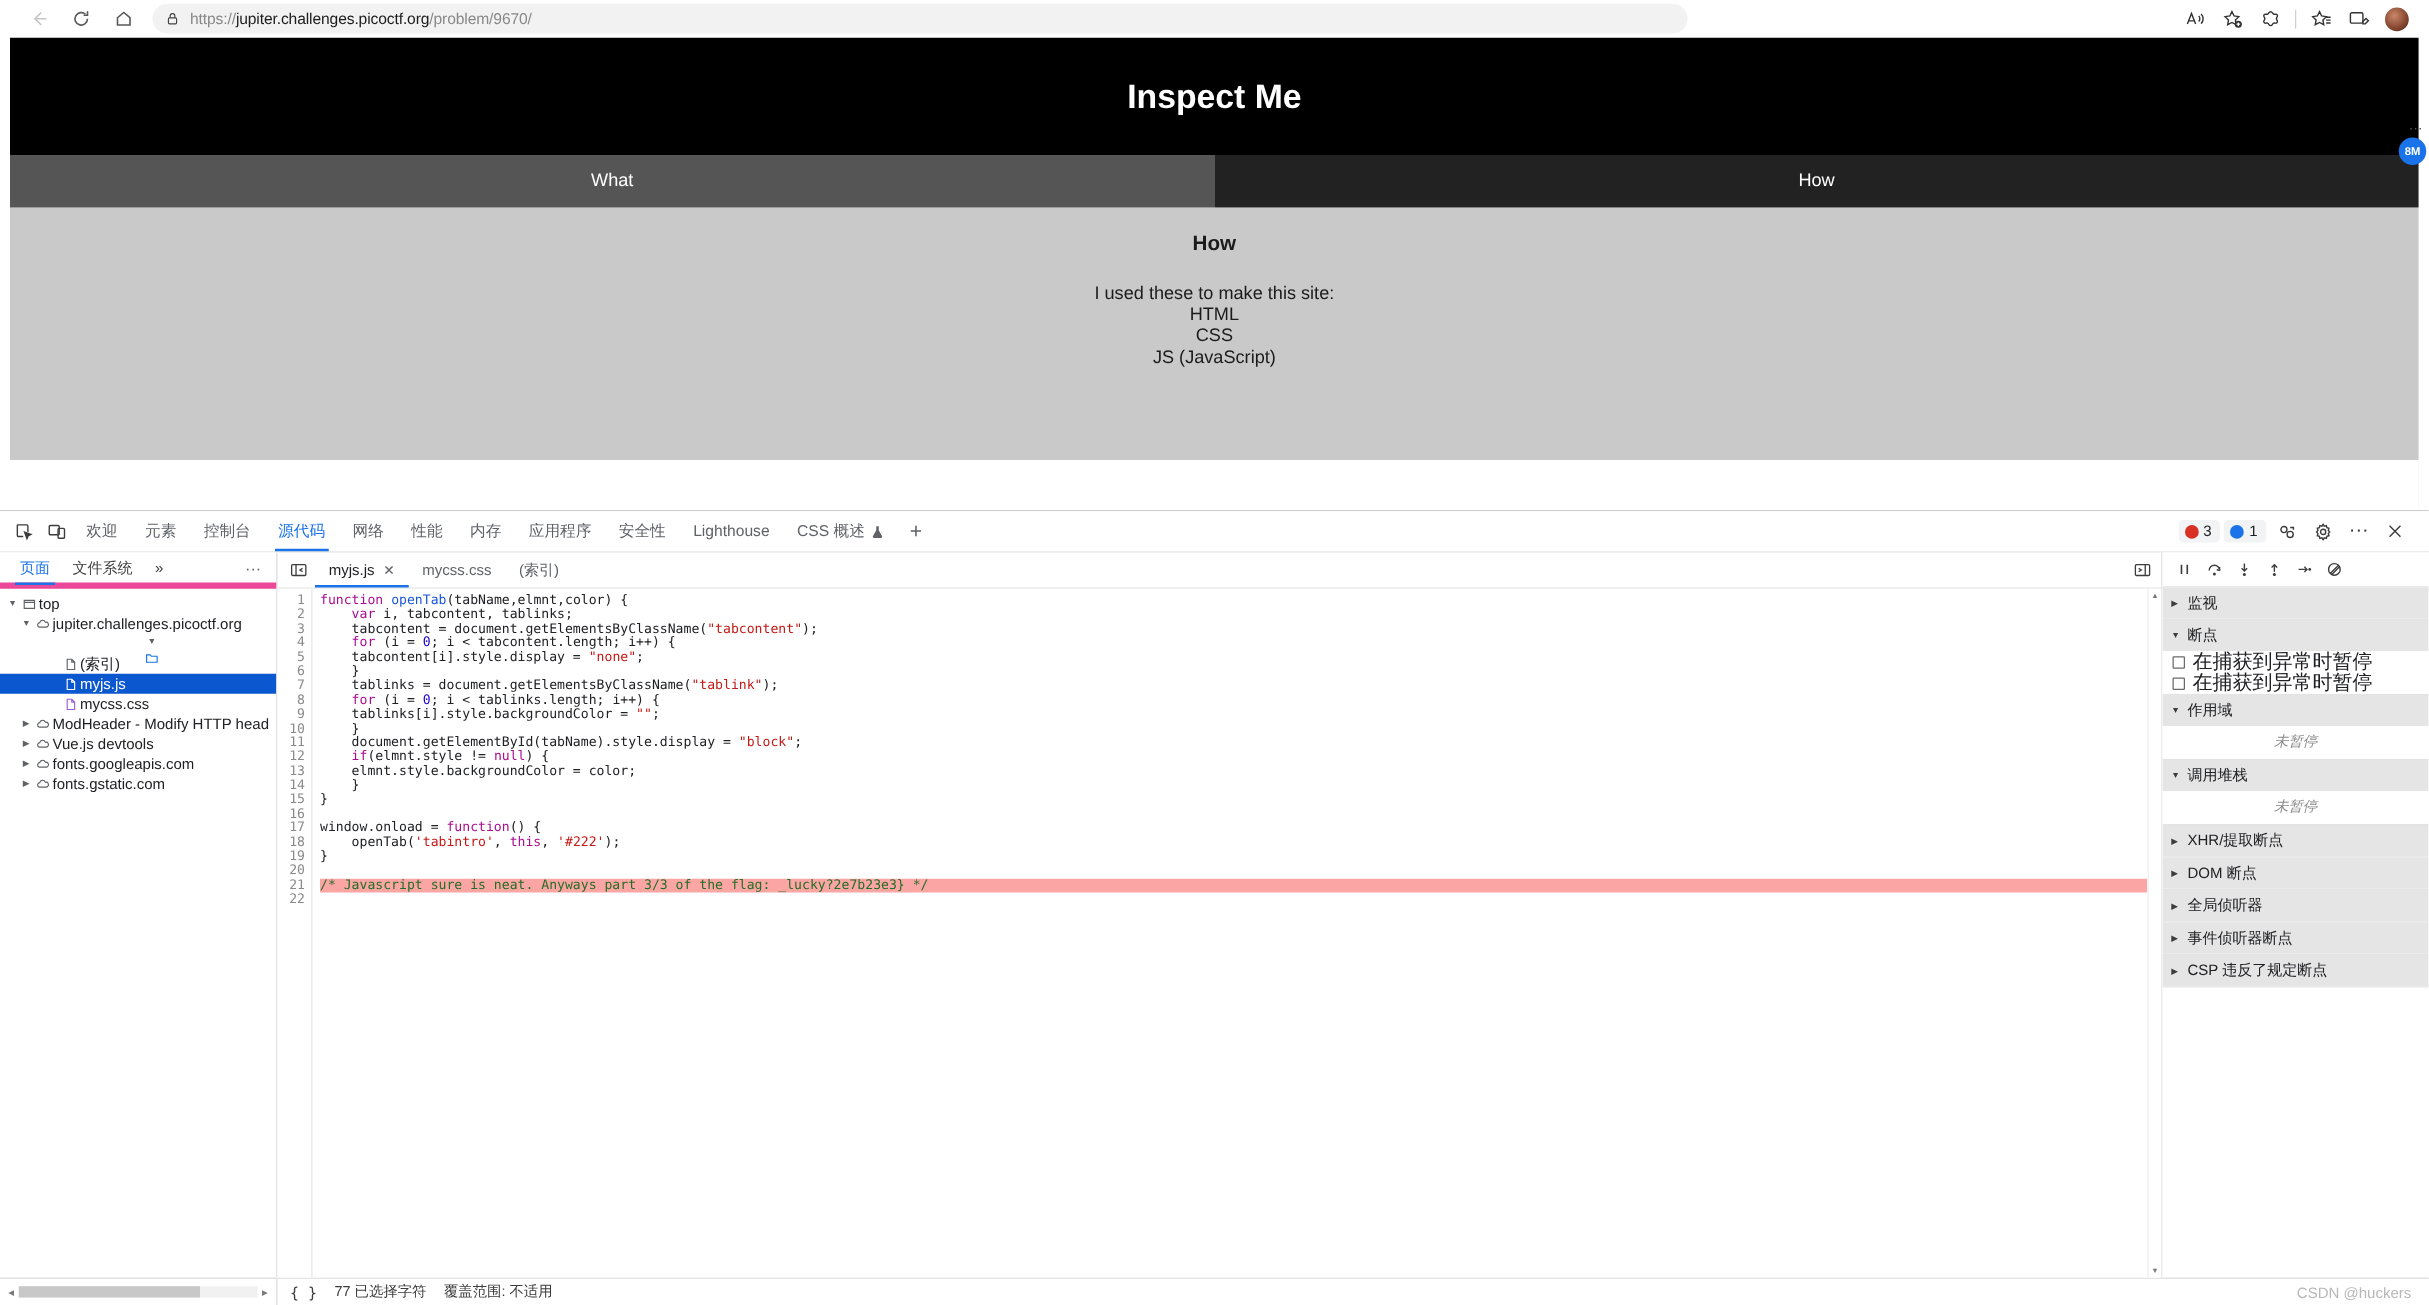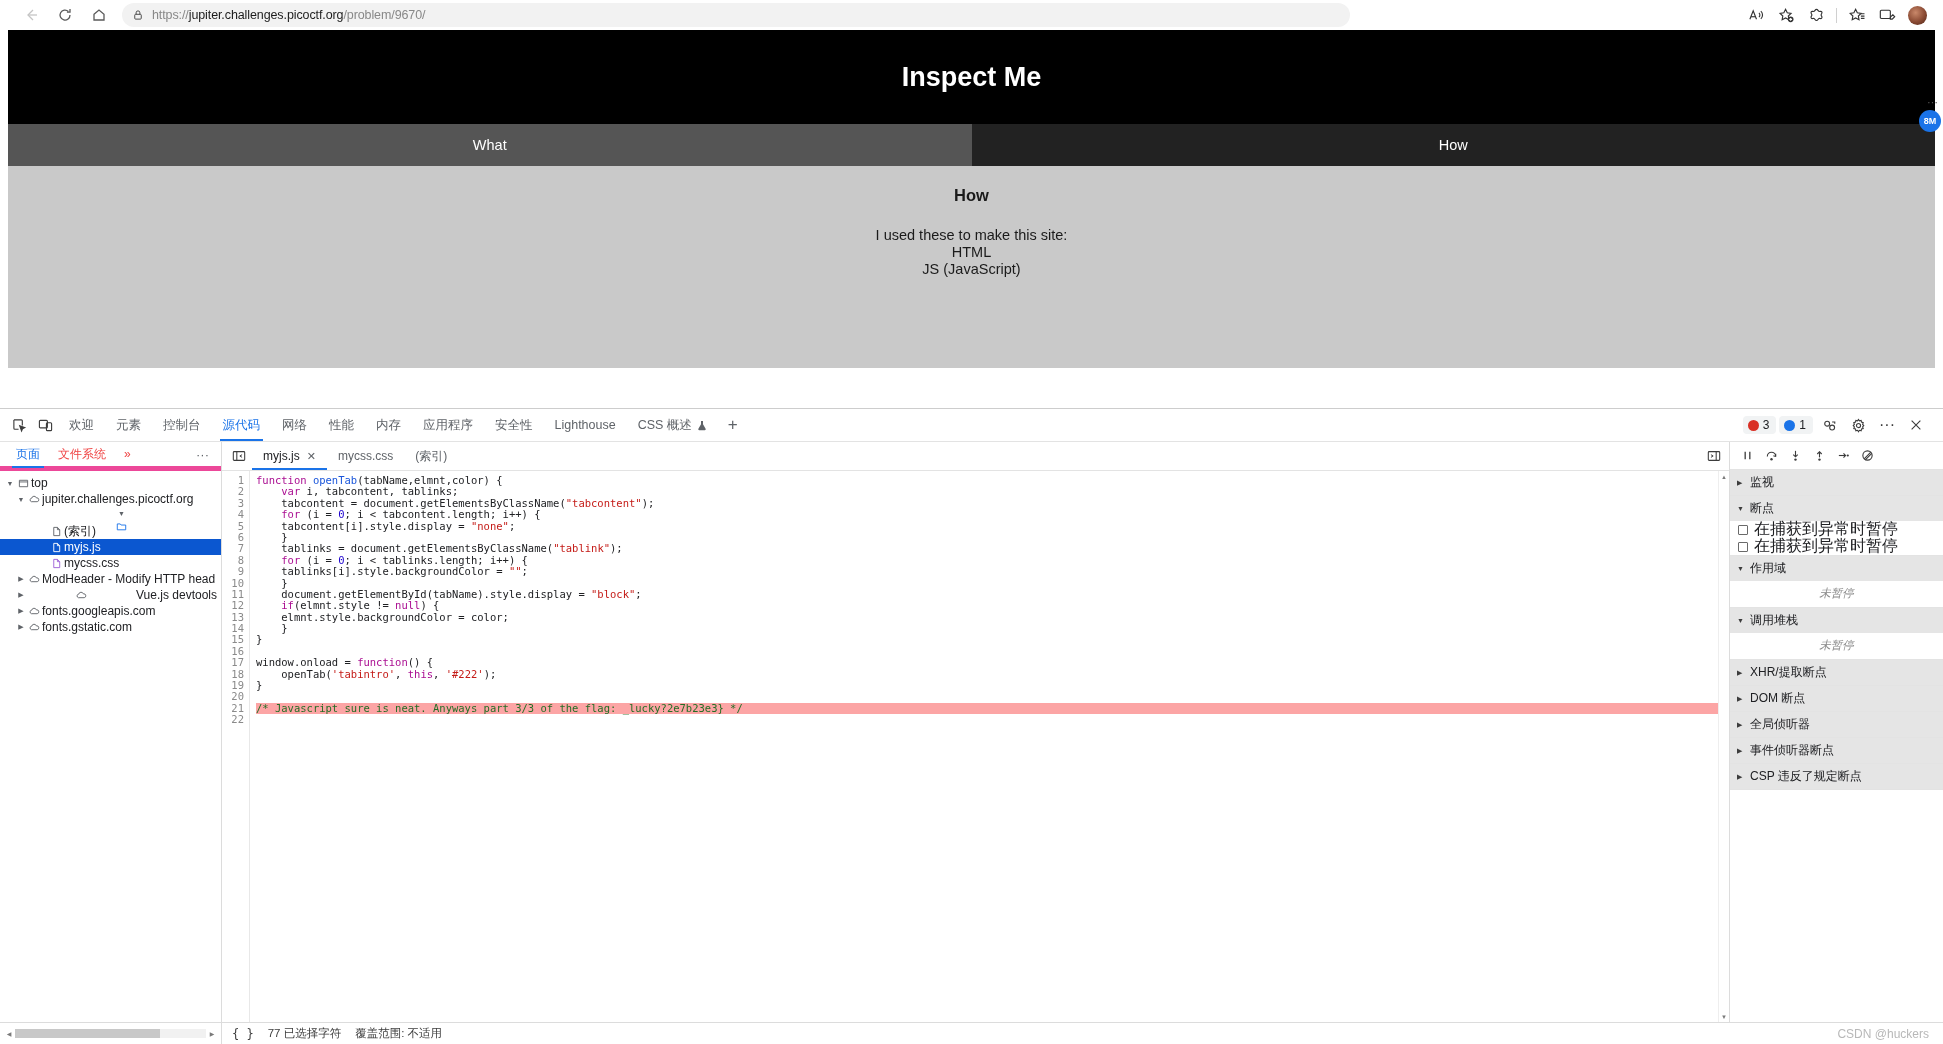--- a/index.html
+++ b/index.html
@@ -130,21 +130,21 @@
   #navigator {
     width: 222px; flex: 0 0 222px; border-right: 1px solid #dcdcdc;
     display: flex; flex-direction: column; background: #fff;
   }
   #nav-tabs {
     height: 29px; display: flex; align-items: center; padding: 0 8px;
     border-bottom: 5px solid #ec4899; gap: 2px;
   }
   .nav-tab {
     padding: 0 8px; height: 28px; display: flex; align-items: center;
-    font-size: 12px; color: #ef4444; position: relative;
+    font-size: 12px; color: #404040; position: relative;
   }
   .nav-tab.active { color: #1a73e8; }
   .nav-tab.active::after {
     content: ""; position: absolute; left: 4px; right: 4px; bottom: 0;
     height: 2px; background: #1a73e8;
   }
   #nav-more { margin-left: auto; color: #5f6368; font-size: 13px; padding-right: 4px; }
   #nav-tree { flex: 1 1 auto; overflow: hidden; padding-top: 4px; font-size: 12px; }
   .tree-row {
     display: flex; align-items: center; height: 16px; color: #202124;
@@ -340,20 +340,21 @@
       <span>What</span>
     </div>
     <div class="page-tab active">
       <span>How</span>
     </div>
   </div>
   <div id="page-content">
     <div id="content-heading">How</div>
     <div class="content-line">I used these to make this site:</div>
     <div class="content-line">HTML</div>
+    <div class="content-line">CSS</div>
     <div class="content-line">JS (JavaScript)</div>
   </div>
 </div>
 <div id="page-bottom-white"></div>
 <div id="floating-dots">⋯</div>
 <div id="floating-badge">8M</div>
 
 <div id="devtools">
 
   <div id="dt-tabbar">
@@ -510,21 +511,21 @@
           </div>
           <div class="tree-row" style="padding-left: 15px;">
             <span class="tw">▶</span>
             <span class="ticon">
               <svg width="11" height="11" viewBox="0 0 12 12" fill="none" stroke-width="1">
                 <path d="M2.6 8.4 a2 2 0 0 1 .4 -3.9 a2.6 2.6 0 0 1 5 -.3 a2 2 0 0 1 1 4.2 Z" stroke="#5f6368" fill="none"></path>
               </svg>
             </span>
             <span class="tlabel">ModHeader - Modify HTTP head</span>
           </div>
-          <div class="tree-row" style="padding-left: 15px; justify-content: space-between;">
+          <div class="tree-row" style="padding-left: 15px;">
             <span class="tw">▶</span>
             <span class="ticon">
               <svg width="11" height="11" viewBox="0 0 12 12" fill="none" stroke-width="1">
                 <path d="M2.6 8.4 a2 2 0 0 1 .4 -3.9 a2.6 2.6 0 0 1 5 -.3 a2 2 0 0 1 1 4.2 Z" stroke="#5f6368" fill="none"></path>
               </svg>
             </span>
             <span class="tlabel">Vue.js devtools</span>
           </div>
           <div class="tree-row" style="padding-left: 15px;">
             <span class="tw">▶</span>

